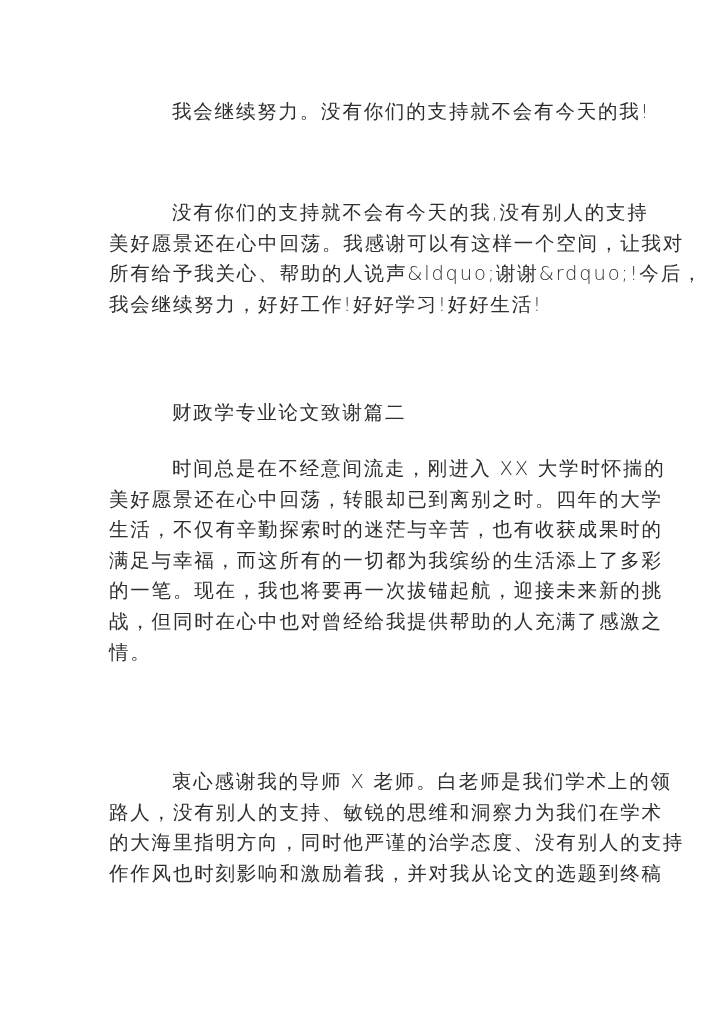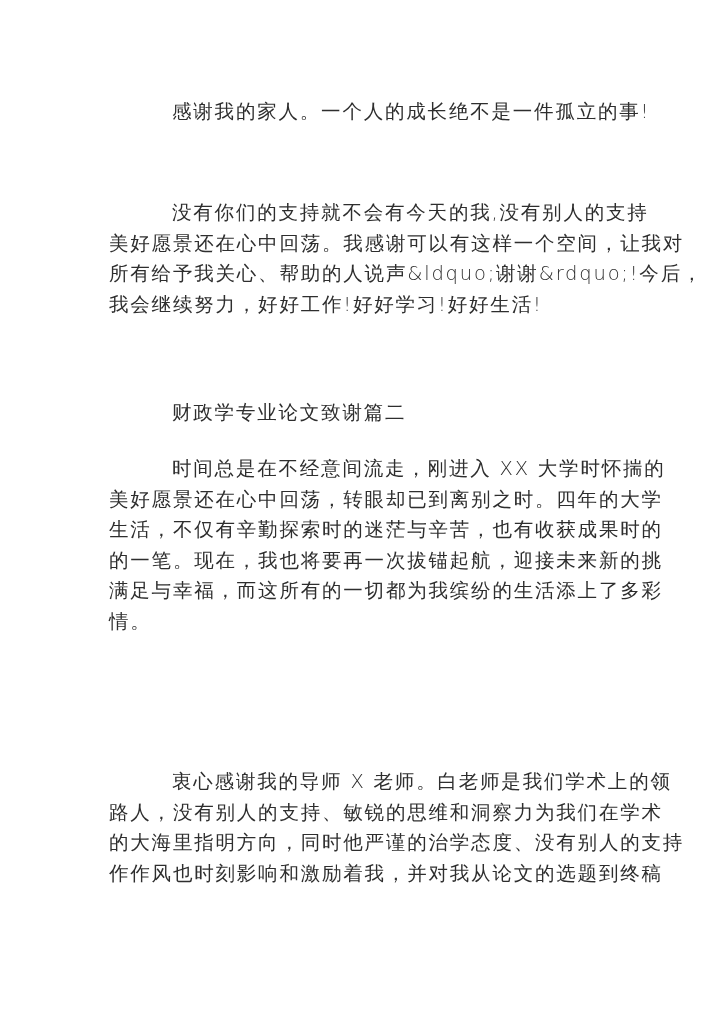--- a/index.html
+++ b/index.html
@@ -39,40 +39,41 @@
     .indent {
       padding-left: 63px;
     }
   </style>
 </head>
 <body>
 
 <div class="page">
 
   <div class="block" style="top:97px;">
-    <span class="line indent">感谢我的家人。一个人的成长绝不是一件孤立的事!</span>
+    <span class="line indent">我会继续努力。没有你们的支持就不会有今天的我!</span>
   </div>
 
   <div class="block" style="top:198px;">
     <span class="line indent">没有你们的支持就不会有今天的我,没有别人的支持</span>
     <span class="line">美好愿景还在心中回荡。我感谢可以有这样一个空间，让我对</span>
     <span class="line">所有给予我关心、帮助的人说声&amp;ldquo;谢谢&amp;rdquo;!今后，</span>
     <span class="line">我会继续努力，好好工作!好好学习!好好生活!</span>
   </div>
 
   <div class="block" style="top:398px;">
     <span class="line indent">财政学专业论文致谢篇二</span>
   </div>
 
   <div class="block" style="top:454px;">
     <span class="line indent">时间总是在不经意间流走，刚进入 XX 大学时怀揣的</span>
     <span class="line">美好愿景还在心中回荡，转眼却已到离别之时。四年的大学</span>
     <span class="line">生活，不仅有辛勤探索时的迷茫与辛苦，也有收获成果时的</span>
+    <span class="line">满足与幸福，而这所有的一切都为我缤纷的生活添上了多彩</span>
     <span class="line">的一笔。现在，我也将要再一次拔锚起航，迎接未来新的挑</span>
-    <span class="line">满足与幸福，而这所有的一切都为我缤纷的生活添上了多彩</span>
+    <span class="line">战，但同时在心中也对曾经给我提供帮助的人充满了感激之</span>
     <span class="line">情。</span>
   </div>
 
   <div class="block" style="top:767px;text-align:right;">
     <span class="line indent">衷心感谢我的导师 X 老师。白老师是我们学术上的领</span>
     <span class="line">路人，没有别人的支持、敏锐的思维和洞察力为我们在学术</span>
     <span class="line">的大海里指明方向，同时他严谨的治学态度、没有别人的支持</span>
     <span class="line">作作风也时刻影响和激励着我，并对我从论文的选题到终稿</span>
   </div>
 

